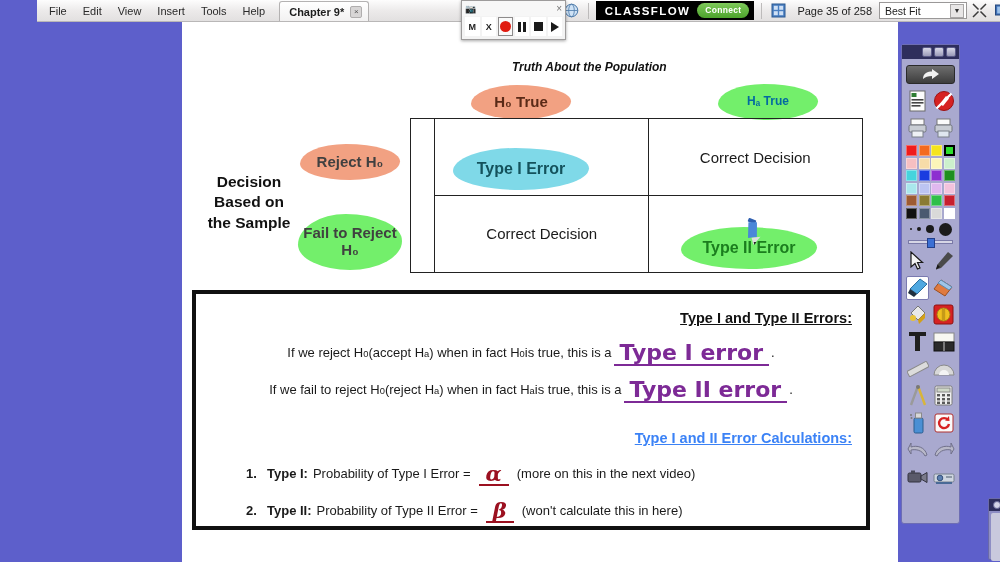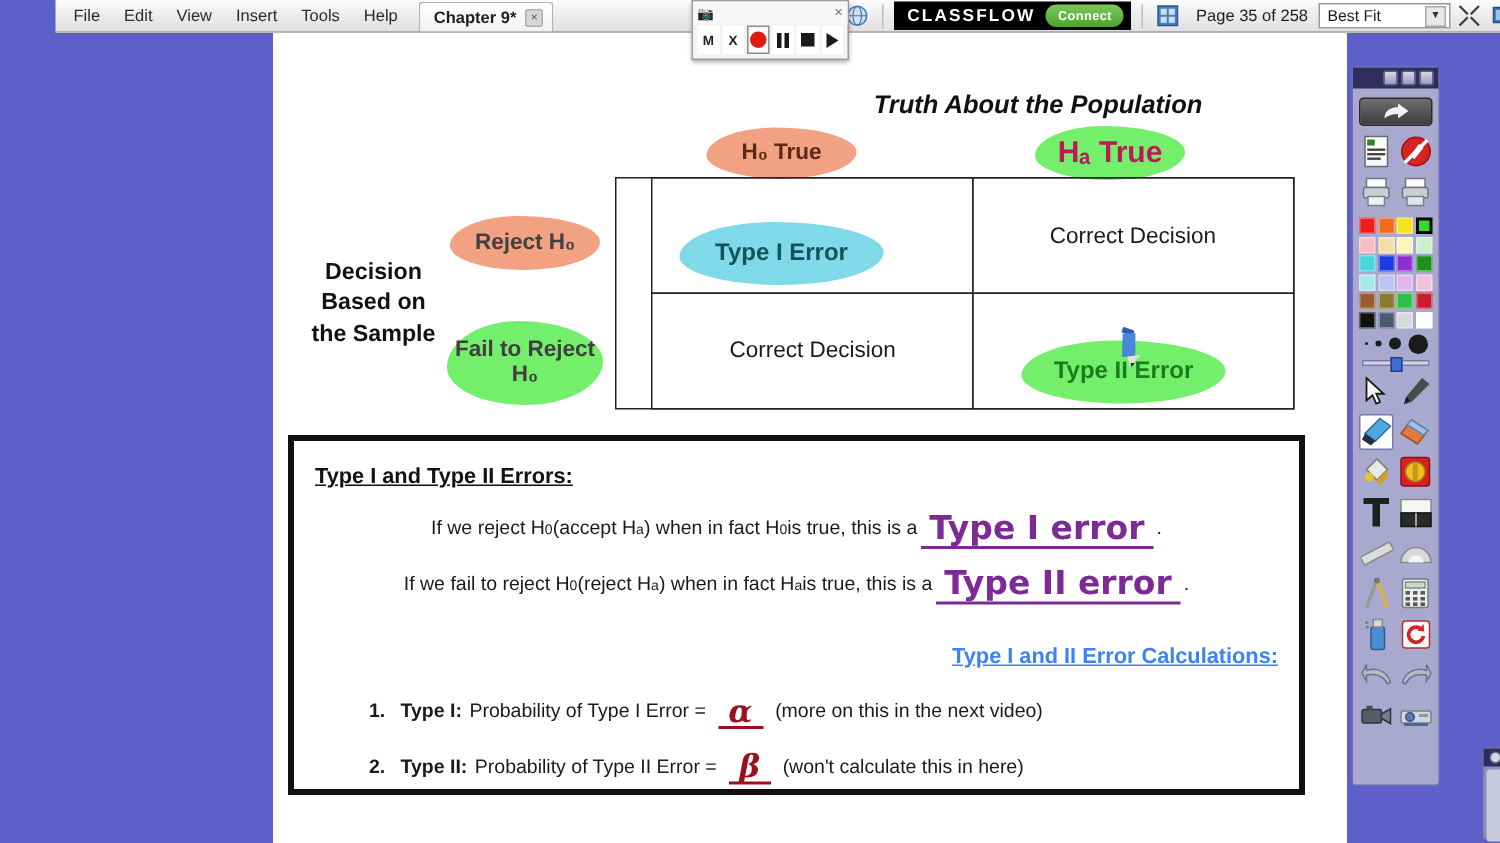--- a/index.html
+++ b/index.html
@@ -117,40 +117,40 @@
   }
 
   
   .page {
     position: absolute; left: 145px; top: 22px; width: 716px; height: 540px;
     background: #ffffff;
   }
 
   .slide-title {
     position: absolute; left: 330px; top: 38px; width: 360px;
-    text-align: center;
-    font-size: 17px; font-weight: bold; font-style: italic; color: #111;
+    text-align: left;
+    font-size: 12px; font-weight: bold; font-style: italic; color: #111;
     font-family: "Liberation Sans", sans-serif;
   }
 
   
   .blob {
     position: absolute;
     display: flex; align-items: center; justify-content: center;
     text-align: center;
     border-radius: 46% 54% 50% 50% / 55% 48% 52% 45%;
     font-weight: bold;
     line-height: 1.12;
   }
   .blob.salmon { background: #f2a182; }
   .blob.green  { background: #73ef6b; }
   .blob.cyan   { background: #7fd9e8; }
 
   .h0true { left: 289px; top: 63px; width: 100px; height: 34px; font-size: 15px; color: #5a2a17; }
-  .hatrue { left: 508px; top: 62px; width: 100px; height: 36px; font-size: 20px; color: #be185d; }
+  .hatrue { left: 536px; top: 62px; width: 100px; height: 36px; font-size: 12px; color: #0369a1; }
   .reject { left: 118px; top: 122px; width: 100px; height: 36px; font-size: 15px; color: #404040; }
   .failrej { left: 116px; top: 192px; width: 104px; height: 56px; font-size: 15px; color: #404040; }
   .t1blob { left: 271px; top: 126px; width: 136px; height: 42px; font-size: 16px; color: #14525c; }
   .t2blob { left: 499px; top: 205px; width: 136px; height: 42px; font-size: 16px; color: #1b7d1e; }
 
   .decision-label {
     position: absolute; left: 15px; top: 150px; width: 104px;
     font-size: 15.5px; font-weight: bold; color: #111; text-align: center;
     line-height: 1.32;
   }
@@ -172,21 +172,21 @@
     width: 26px; height: 30px; z-index: 12; pointer-events: none;
   }
 
   
   .exbox {
     position: absolute; left: 10px; top: 268px; width: 678px; height: 240px;
     border: 4px solid #111; background: #fff;
     padding: 10px 14px;
   }
   .ex-head {
-    text-align: left; font-size: 14.5px; font-weight: bold; color: #111;
+    text-align: right; font-size: 14.5px; font-weight: bold; color: #111;
     text-decoration: underline; margin-top: 6px;
   }
   .ex-line {
     font-size: 13px; color: #1a1a1a; margin-top: 13px;
     display: flex; align-items: baseline; justify-content: center; gap: 0px;
     white-space: nowrap;
   }
   .hand {
     font-family: "DejaVu Sans", sans-serif;
     color: #7d2a96; font-size: 22px; font-weight: bold;

